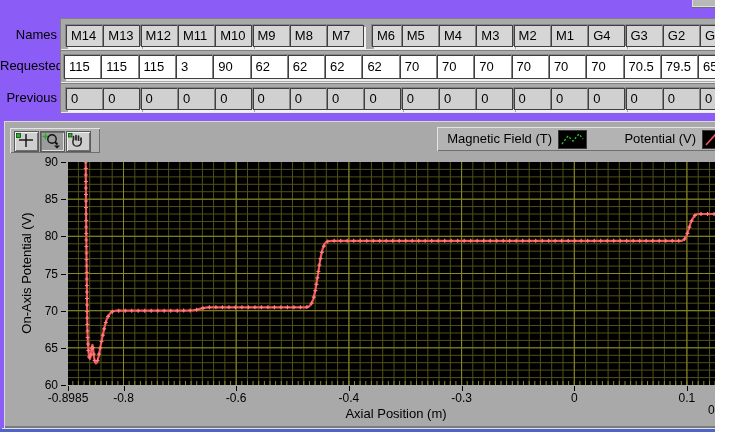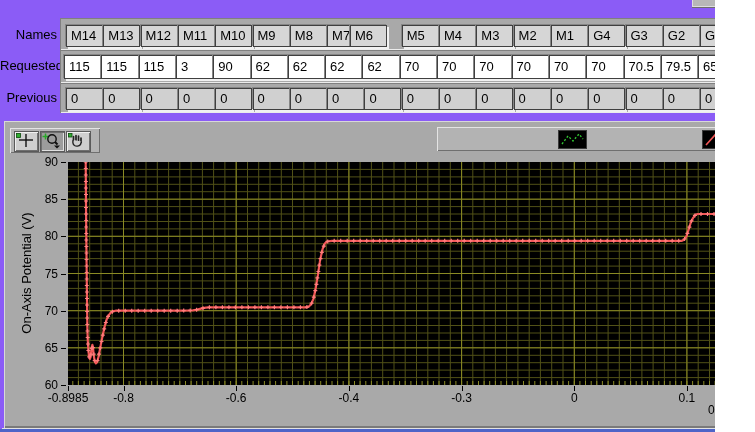--- a/index.html
+++ b/index.html
@@ -73,25 +73,27 @@
     <div class="toolbtn" style="left:56px;">
       <svg width="21" height="17" viewBox="0 0 21 17">
         <path d="M6.5 9 V4.5 M9 9 V3.5 M11.5 9 V4 M14 10 V6" stroke="#222" stroke-width="1.7" stroke-linecap="round" fill="none"></path>
         <path d="M6.5 8 C5.5 9 5.5 12 7.5 13.5 C9 14.5 12 14.5 13.5 12.5 L14.5 9.5" stroke="#222" stroke-width="1.4" fill="#cdcdcd"></path>
         <rect x="1.5" y="1.5" width="3.5" height="3.5" fill="#2fae2f" stroke="#0c4a0c" stroke-width="0.8"></rect>
       </svg>
     </div>
   </div>
 
   <div class="legendbar">
+    <div class="legendlabel" style="left:3px;width:112px;">Magnetic Field (T)</div>
     <div class="swatch" style="left:121px;">
       <svg width="27" height="17" viewBox="0 0 27 17">
         <polyline points="3,13 9,5 14,10 20,3 24,8" fill="none" stroke="#33cc33" stroke-width="1.3" stroke-dasharray="2,2"></polyline>
       </svg>
     </div>
+    <div class="legendlabel" style="left:161px;width:98px;">Potential (V)</div>
     <div class="swatch" style="left:265px;">
       <svg width="27" height="17" viewBox="0 0 27 17">
         <polyline points="3,14 12,4 21,12 24,9" fill="none" stroke="#f25757" stroke-width="1.6"></polyline>
       </svg>
     </div>
   </div>
 
   <svg id="plot" width="655" height="223" viewBox="0 0 655 223">
       <rect x="0" y="0" width="655" height="223" fill="#000000"></rect>
       <line x1="10.4" y1="0" x2="10.4" y2="223" stroke="#515117" stroke-width="1"></line>
@@ -305,32 +307,33 @@
       <line x1="624.6" y1="219" x2="624.6" y2="223" stroke="#8a8a24" stroke-width="1"></line>
       <line x1="630.2" y1="219" x2="630.2" y2="223" stroke="#8a8a24" stroke-width="1"></line>
       <line x1="635.8" y1="219" x2="635.8" y2="223" stroke="#8a8a24" stroke-width="1"></line>
       <line x1="641.5" y1="219" x2="641.5" y2="223" stroke="#8a8a24" stroke-width="1"></line>
       <line x1="647.1" y1="219" x2="647.1" y2="223" stroke="#8a8a24" stroke-width="1"></line>
       <line x1="652.7" y1="219" x2="652.7" y2="223" stroke="#8a8a24" stroke-width="1"></line>
       <path d="M17.7 0.0L18.0 44.6L18.3 74.3L18.6 104.1L18.9 130.1L19.2 152.4L19.4 167.3L19.7 176.9L20.1 184.3L20.6 190.3L21.1 194.8L21.8 197.0L22.4 195.5L23.1 190.3L23.8 185.1L24.4 182.9L25.0 185.8L25.6 191.8L26.3 197.0L27.0 200.0L27.9 201.4L28.7 200.7L29.6 198.5L30.7 194.0L31.8 188.1L33.5 179.1L35.2 171.0L36.9 163.5L38.6 157.6L40.3 153.9L42.5 150.9L44.8 149.4L47.6 148.7L66.8 148.7L89.3 148.7L111.8 148.7L124.8 148.3L129.3 147.6L133.8 146.4L137.8 145.7L141.1 145.3L156.9 145.3L190.7 145.3L224.5 145.3L238.1 145.3L240.9 144.6L243.1 142.3L245.4 136.8L247.6 127.1L249.9 113.0L252.1 98.1L254.4 87.7L256.6 81.8L258.9 79.5L264.0 78.8L292.1 78.8L337.2 78.8L393.6 78.8L449.9 78.8L506.3 78.8L562.6 78.8L602.0 78.8L613.9 78.8L616.1 77.7L618.4 74.3L620.6 67.6L622.9 60.2L625.1 55.8L627.4 52.8L629.6 52.0L641.5 52.0L655.0 52.0" fill="none" stroke="#f25757" stroke-width="2.2" stroke-linejoin="round"></path>
       <path d="M15.7 0.0h4M17.7 -2.0v4M15.8 6.5h4M17.8 4.5v4M15.8 13.0h4M17.8 11.0v4M15.9 19.5h4M17.9 17.5v4M15.9 26.0h4M17.9 24.0v4M16.0 32.5h4M18.0 30.5v4M16.0 39.0h4M18.0 37.0v4M16.0 45.5h4M18.0 43.5v4M16.1 52.0h4M18.1 50.0v4M16.2 58.5h4M18.2 56.5v4M16.2 65.0h4M18.2 63.0v4M16.3 71.5h4M18.3 69.5v4M16.3 78.0h4M18.3 76.0v4M16.4 84.5h4M18.4 82.5v4M16.5 91.0h4M18.5 89.0v4M16.5 97.5h4M18.5 95.5v4M16.6 104.0h4M18.6 102.0v4M16.7 110.5h4M18.7 108.5v4M16.7 117.0h4M18.7 115.0v4M16.8 123.5h4M18.8 121.5v4M16.9 130.0h4M18.9 128.0v4M17.0 136.5h4M19.0 134.5v4M17.0 143.0h4M19.0 141.0v4M17.1 149.5h4M19.1 147.5v4M17.2 156.0h4M19.2 154.0v4M17.3 162.5h4M19.3 160.5v4M17.5 169.0h4M19.5 167.0v4M17.7 175.5h4M19.7 173.5v4M18.0 182.0h4M20.0 180.0v4M18.4 188.5h4M20.4 186.5v4M19.2 194.9h4M21.2 192.9v4M20.8 192.8h4M22.8 190.8v4M21.7 186.3h4M23.7 184.3v4M22.9 185.7h4M24.9 183.7v4M23.7 192.2h4M25.7 190.2v4M24.7 198.6h4M26.7 196.6v4M27.5 198.6h4M29.5 196.6v4M29.0 192.2h4M31.0 190.2v4M30.3 185.9h4M32.3 183.9v4M31.5 179.5h4M33.5 177.5v4M32.8 173.1h4M34.8 171.1v4M34.2 166.8h4M36.2 164.8v4M35.8 160.5h4M37.8 158.5v4M38.1 154.4h4M40.1 152.4v4M42.4 149.7h4M44.4 147.7v4M48.7 148.7h4M50.7 146.7v4M55.2 148.7h4M57.2 146.7v4M61.7 148.7h4M63.7 146.7v4M68.2 148.7h4M70.2 146.7v4M74.7 148.7h4M76.7 146.7v4M81.2 148.7h4M83.2 146.7v4M87.7 148.7h4M89.7 146.7v4M94.2 148.7h4M96.2 146.7v4M100.7 148.7h4M102.7 146.7v4M107.2 148.7h4M109.2 146.7v4M113.7 148.6h4M115.7 146.6v4M120.2 148.4h4M122.2 146.4v4M126.6 147.7h4M128.6 145.7v4M133.0 146.2h4M135.0 144.2v4M139.4 145.3h4M141.4 143.3v4M145.9 145.3h4M147.9 143.3v4M152.4 145.3h4M154.4 143.3v4M158.9 145.3h4M160.9 143.3v4M165.4 145.3h4M167.4 143.3v4M171.9 145.3h4M173.9 143.3v4M178.4 145.3h4M180.4 143.3v4M184.9 145.3h4M186.9 143.3v4M191.4 145.3h4M193.4 143.3v4M197.9 145.3h4M199.9 143.3v4M204.4 145.3h4M206.4 143.3v4M210.9 145.3h4M212.9 143.3v4M217.4 145.3h4M219.4 143.3v4M223.9 145.3h4M225.9 143.3v4M230.4 145.3h4M232.4 143.3v4M236.9 145.1h4M238.9 143.1v4M241.6 141.2h4M243.6 139.2v4M243.8 135.1h4M245.8 133.1v4M245.3 128.7h4M247.3 126.7v4M246.4 122.3h4M248.4 120.3v4M247.4 115.9h4M249.4 113.9v4M248.4 109.5h4M250.4 107.5v4M249.4 103.1h4M251.4 101.1v4M250.5 96.7h4M252.5 94.7v4M251.8 90.3h4M253.8 88.3v4M253.8 84.1h4M255.8 82.1v4M257.7 79.4h4M259.7 77.4v4M264.2 78.8h4M266.2 76.8v4M270.7 78.8h4M272.7 76.8v4M277.2 78.8h4M279.2 76.8v4M283.7 78.8h4M285.7 76.8v4M290.2 78.8h4M292.2 76.8v4M296.7 78.8h4M298.7 76.8v4M303.2 78.8h4M305.2 76.8v4M309.7 78.8h4M311.7 76.8v4M316.2 78.8h4M318.2 76.8v4M322.7 78.8h4M324.7 76.8v4M329.2 78.8h4M331.2 76.8v4M335.7 78.8h4M337.7 76.8v4M342.2 78.8h4M344.2 76.8v4M348.7 78.8h4M350.7 76.8v4M355.2 78.8h4M357.2 76.8v4M361.7 78.8h4M363.7 76.8v4M368.2 78.8h4M370.2 76.8v4M374.7 78.8h4M376.7 76.8v4M381.2 78.8h4M383.2 76.8v4M387.7 78.8h4M389.7 76.8v4M394.2 78.8h4M396.2 76.8v4M400.7 78.8h4M402.7 76.8v4M407.2 78.8h4M409.2 76.8v4M413.7 78.8h4M415.7 76.8v4M420.2 78.8h4M422.2 76.8v4M426.7 78.8h4M428.7 76.8v4M433.2 78.8h4M435.2 76.8v4M439.7 78.8h4M441.7 76.8v4M446.2 78.8h4M448.2 76.8v4M452.7 78.8h4M454.7 76.8v4M459.2 78.8h4M461.2 76.8v4M465.7 78.8h4M467.7 76.8v4M472.2 78.8h4M474.2 76.8v4M478.7 78.8h4M480.7 76.8v4M485.2 78.8h4M487.2 76.8v4M491.7 78.8h4M493.7 76.8v4M498.2 78.8h4M500.2 76.8v4M504.7 78.8h4M506.7 76.8v4M511.2 78.8h4M513.2 76.8v4M517.7 78.8h4M519.7 76.8v4M524.2 78.8h4M526.2 76.8v4M530.7 78.8h4M532.7 76.8v4M537.2 78.8h4M539.2 76.8v4M543.7 78.8h4M545.7 76.8v4M550.2 78.8h4M552.2 76.8v4M556.7 78.8h4M558.7 76.8v4M563.2 78.8h4M565.2 76.8v4M569.7 78.8h4M571.7 76.8v4M576.2 78.8h4M578.2 76.8v4M582.7 78.8h4M584.7 76.8v4M589.2 78.8h4M591.2 76.8v4M595.7 78.8h4M597.7 76.8v4M602.2 78.8h4M604.2 76.8v4M608.7 78.8h4M610.7 76.8v4M614.6 77.0h4M616.6 75.0v4M617.4 71.3h4M619.4 69.3v4M619.4 65.1h4M621.4 63.1v4M621.5 58.9h4M623.5 56.9v4M624.9 53.4h4M626.9 51.4v4M631.0 52.0h4M633.0 50.0v4M637.5 52.0h4M639.5 50.0v4M644.0 52.0h4M646.0 50.0v4M650.5 52.0h4M652.5 50.0v4" fill="none" stroke="#ff7d7d" stroke-width="1.2"></path>
     </svg>
 
+  <div class="axistitle" style="left:396px;top:406px;transform:translateX(-50%);">Axial Position (m)</div>
   <div class="axistitle" style="left:26px;top:273px;transform:translate(-50%,-50%) rotate(-90deg);">On-Axis Potential (V)</div>
 
   <div class="bluestrip"></div>
 <div class="cell cell-gray" style="left: 66px; top: 25px; width: 31px; height: 20px; line-height: 20px;">M14</div>
     <div class="cell cell-gray" style="left: 103.3px; top: 25px; width: 31px; height: 20px; line-height: 20px;">M13</div>
     <div class="cell cell-gray" style="left: 140.6px; top: 25px; width: 31px; height: 20px; line-height: 20px;">M12</div>
     <div class="cell cell-gray" style="left: 177.9px; top: 25px; width: 31px; height: 20px; line-height: 20px;">M11</div>
     <div class="cell cell-gray" style="left: 215.2px; top: 25px; width: 31px; height: 20px; line-height: 20px;">M10</div>
     <div class="cell cell-gray" style="left: 252.5px; top: 25px; width: 31px; height: 20px; line-height: 20px;">M9</div>
     <div class="cell cell-gray" style="left: 289.8px; top: 25px; width: 31px; height: 20px; line-height: 20px;">M8</div>
     <div class="cell cell-gray" style="left: 327.1px; top: 25px; width: 31px; height: 20px; line-height: 20px;">M7</div>
-    <div class="cell cell-gray" style="left: 350px; top: 25px; width: 31px; height: 20px; line-height: 20px;">M6</div>
+    <div class="cell cell-gray" style="left: 372px; top: 25px; width: 31px; height: 20px; line-height: 20px;">M6</div>
     <div class="cell cell-gray" style="left: 401.7px; top: 25px; width: 31px; height: 20px; line-height: 20px;">M5</div>
     <div class="cell cell-gray" style="left: 439px; top: 25px; width: 31px; height: 20px; line-height: 20px;">M4</div>
     <div class="cell cell-gray" style="left: 476.3px; top: 25px; width: 31px; height: 20px; line-height: 20px;">M3</div>
     <div class="cell cell-gray" style="left: 513.6px; top: 25px; width: 31px; height: 20px; line-height: 20px;">M2</div>
     <div class="cell cell-gray" style="left: 550.9px; top: 25px; width: 31px; height: 20px; line-height: 20px;">M1</div>
     <div class="cell cell-gray" style="left: 588.2px; top: 25px; width: 31px; height: 20px; line-height: 20px;">G4</div>
     <div class="cell cell-gray" style="left: 625.5px; top: 25px; width: 31px; height: 20px; line-height: 20px;">G3</div>
     <div class="cell cell-gray" style="left: 662.8px; top: 25px; width: 31px; height: 20px; line-height: 20px;">G2</div>
     <div class="cell cell-gray" style="left: 700.1px; top: 25px; width: 31px; height: 20px; line-height: 20px;">G1</div>
     <div class="cell cell-white" style="left: 64px; top: 55px; width: 36px; height: 22px; line-height: 22px;">115</div>

